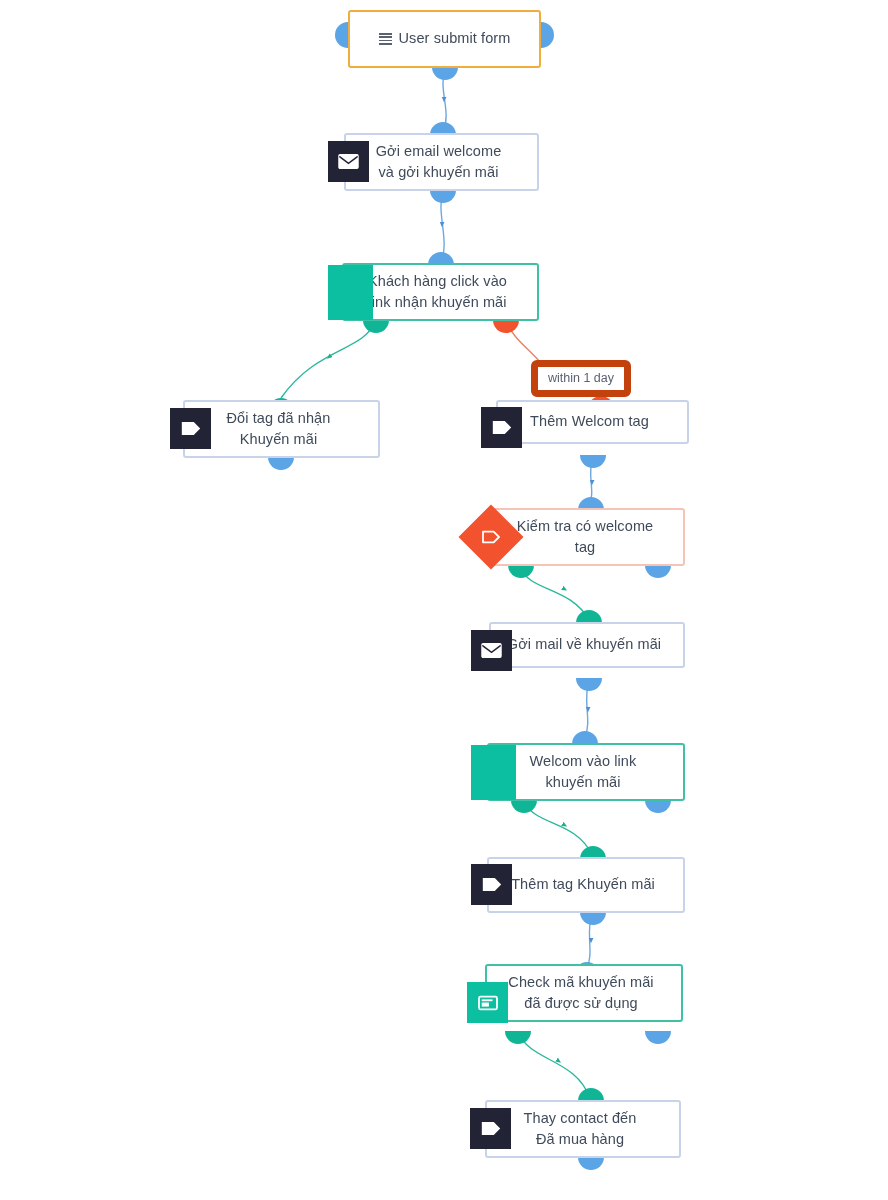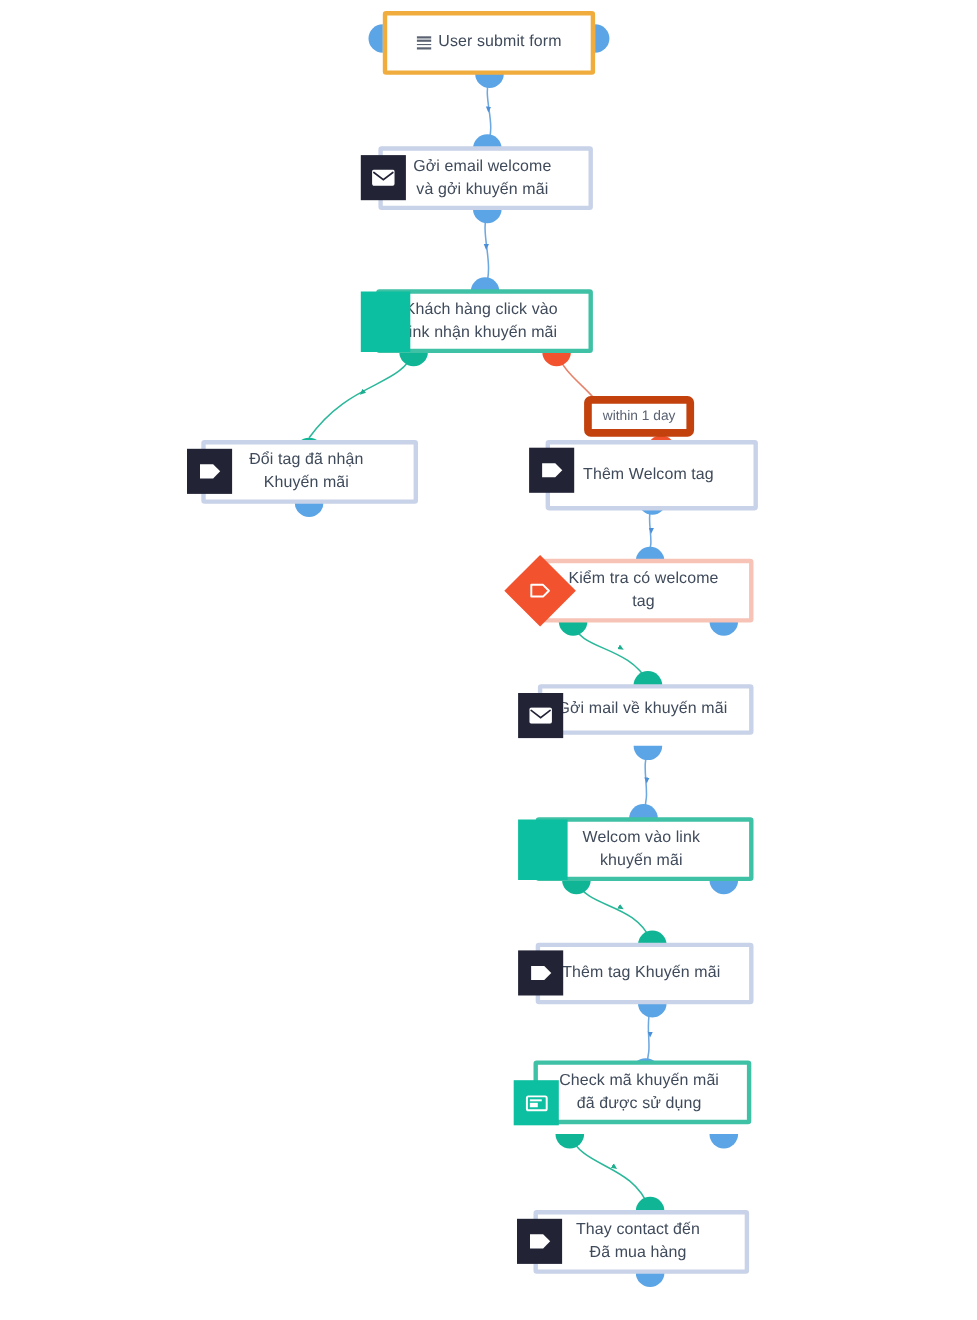--- a/index.html
+++ b/index.html
@@ -27,21 +27,21 @@
     width: 888px;
     height: 1200px;
     pointer-events: none;
   }
 
   
   .node {
     position: absolute;
     box-sizing: border-box;
     background: #ffffff;
-    border: 4px solid #be185d;
+    border: 2px solid #be185d;
     border-radius: 3px;
     display: flex;
     align-items: center;
     z-index: 5;
   }
   .node.accent-orange { border-color: #f0ad3e; }
   .node.accent-teal   { border-color: #3fc1a5; }
   .node.accent-red    { border-color: #f6c3b6; }
   .node.accent-blue   { border-color: #c8d2e8; }
 
@@ -244,21 +244,21 @@
 Khuyến mãi</div>
   </div>
   <div class="icon-badge sq-dark" style="left:170px; top:408px;">
     <svg width="22" height="17" viewBox="0 0 24 18">
       <path d="M 2 2 L 15 2 L 22 9 L 15 16 L 2 16 Z" fill="#ffffff"></path>
     </svg>
   </div>
   <div class="handle bottom h-blue" style="left:268px; top:457px;"></div>
 
   <div class="handle top h-red" style="left:588px; top:396px;"></div>
-  <div class="node accent-blue" style="left:496px; top:400px; width:193px; height:64px;">
+  <div class="node accent-blue" style="left:496px; top:400px; width:193px; height:44px;">
     <div class="node-label">Thêm Welcom tag</div>
   </div>
   <div class="icon-badge sq-dark" style="left:481px; top:407px;">
     <svg width="22" height="17" viewBox="0 0 24 18">
       <path d="M 2 2 L 15 2 L 22 9 L 15 16 L 2 16 Z" fill="#ffffff"></path>
     </svg>
   </div>
   <div class="handle bottom h-blue" style="left:580px; top:455px;"></div>
 
   <div class="handle top h-blue" style="left:578px; top:497px;"></div>

